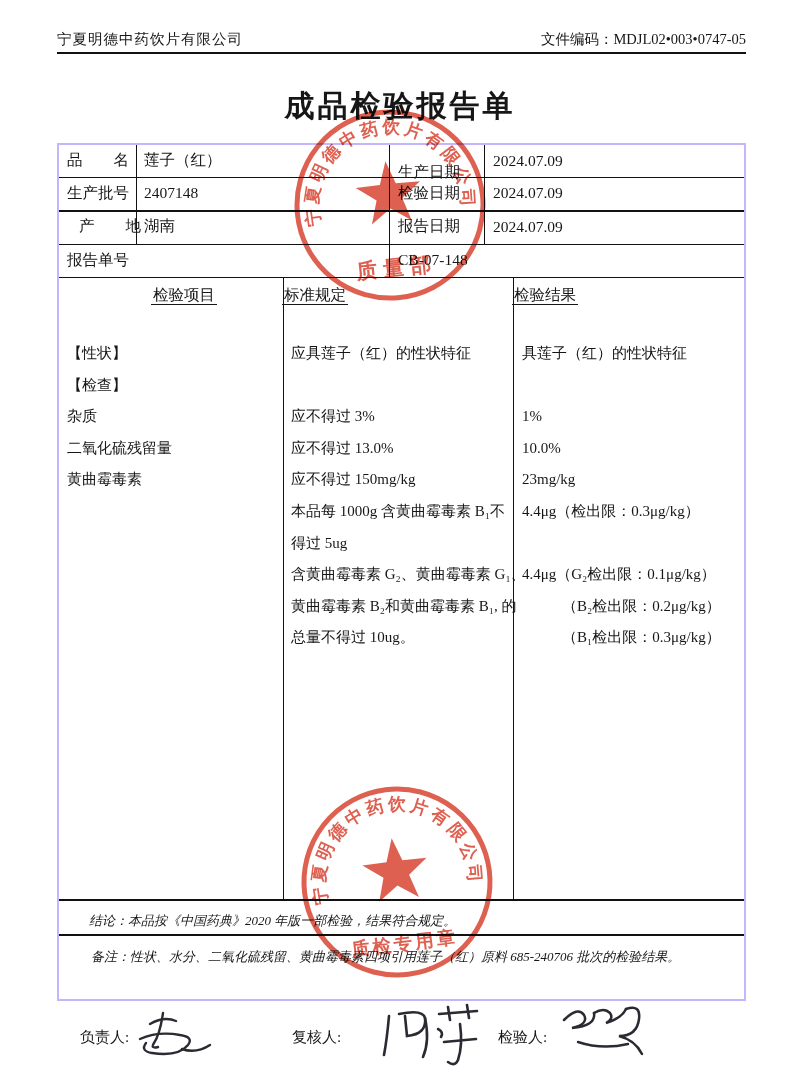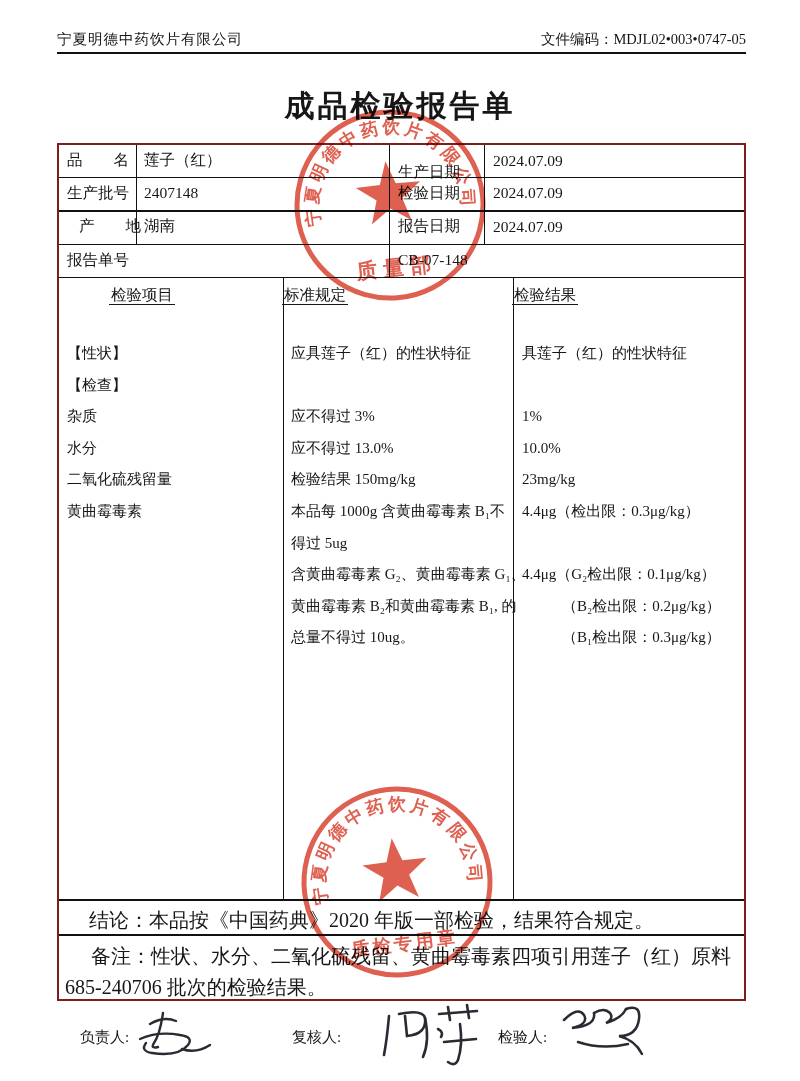--- a/index.html
+++ b/index.html
@@ -9,30 +9,30 @@
     font-family:"Liberation Serif","DejaVu Serif",serif;
     color:#161616;
   }
   .abs{position:absolute;}
   
   .co-name{left:57px;top:30px;font-size:14.5px;letter-spacing:1px;}
   .doc-code{right:54px;top:30px;font-size:14.5px;}
   .head-rule{left:57px;top:52px;width:689px;height:2px;background:#111;}
   .title{left:0;top:86px;width:800px;text-align:center;font-size:30px;font-weight:bold;letter-spacing:3px;}
   
-  .tbl{left:57px;top:143px;width:689px;height:858px;border:2px solid #7f1d1d;box-sizing:border-box;}
+  .tbl{left:57px;top:143px;width:689px;height:858px;border:2px solid #c4b5fd;box-sizing:border-box;}
   .hline{position:absolute;left:0;width:100%;height:1.8px;background:#111;}
   .vline{position:absolute;width:1.8px;background:#111;}
   .cell{position:absolute;font-size:15.5px;display:flex;align-items:center;white-space:pre;}
   .hdr-cell{position:absolute;font-size:15.5px;text-align:left;}
   .hdr-cell span{border-bottom:1.4px solid #161616;padding:0 2px 1px 2px;}
   .linecol{position:absolute;font-size:15px;}
   .linecol .ln{height:31.6px;line-height:31.6px;white-space:pre;}
   .linecol .ln.indent{padding-left:40px;}
-  .concl{position:absolute;font-size:20px;line-height:31px;}
+  .concl{position:absolute;font-size:13px;line-height:31px;font-style:italic;}
   .remark-p{margin:0;text-indent:26px;}
   
   .stamp{position:absolute;mix-blend-mode:multiply;opacity:.85;}
   
   .sig-label{position:absolute;font-size:15px;}
   .sig{position:absolute;}
 </style>
 </head>
 <body>
 
@@ -69,38 +69,37 @@
     <div class="cell" style="left:434px;top:31.5px;height:33.5px">2024.07.09</div>
 
     <div class="cell" style="left:20px;top:65px;height:33.5px">产　　地</div>
     <div class="cell" style="left:85px;top:65px;height:33.5px">湖南</div>
     <div class="cell" style="left:339px;top:65px;height:33.5px">报告日期</div>
     <div class="cell" style="left:434px;top:65px;height:33.5px">2024.07.09</div>
 
     <div class="cell" style="left:8px;top:98.5px;height:33px">报告单号</div>
     <div class="cell" style="left:339px;top:98.5px;height:33px">CB-07-148</div>
 
-    <div class="hdr-cell" style="left:8px;top:140px;width:150px;text-align:center"><span>检验项目</span></div>
+    <div class="hdr-cell" style="left:8px;top:140px;width:150px;text-align:right"><span>检验项目</span></div>
     <div class="hdr-cell" style="left:223px;top:140px;width:231px"><span>标准规定</span></div>
     <div class="hdr-cell" style="left:453px;top:140px;width:236px"><span>检验结果</span></div>
 
     <div class="linecol" style="left:8px;top:193px;width:210px">
       <div class="ln">【性状】</div>
       <div class="ln">【检查】</div>
       <div class="ln">杂质</div>
-      <div class="ln">水分</div>
       <div class="ln">二氧化硫残留量</div>
       <div class="ln">黄曲霉毒素</div>
     </div>
     <div class="linecol" style="left:232px;top:193px;width:218px">
       <div class="ln">应具莲子（红）的性状特征</div>
       <div class="ln"></div>
       <div class="ln">应不得过 3%</div>
       <div class="ln">应不得过 13.0%</div>
-      <div class="ln">检验结果 150mg/kg</div>
+      <div class="ln">应不得过 150mg/kg</div>
       <div class="ln">本品每 1000g 含黄曲霉毒素 B₁不</div>
       <div class="ln">得过 5ug</div>
       <div class="ln">含黄曲霉毒素 G₂、黄曲霉毒素 G₁、</div>
       <div class="ln">黄曲霉毒素 B₂和黄曲霉毒素 B₁, 的</div>
       <div class="ln">总量不得过 10ug。</div>
     </div>
     <div class="linecol" style="left:463px;top:193px;width:222px">
       <div class="ln">具莲子（红）的性状特征</div>
       <div class="ln"></div>
       <div class="ln">1%</div>

